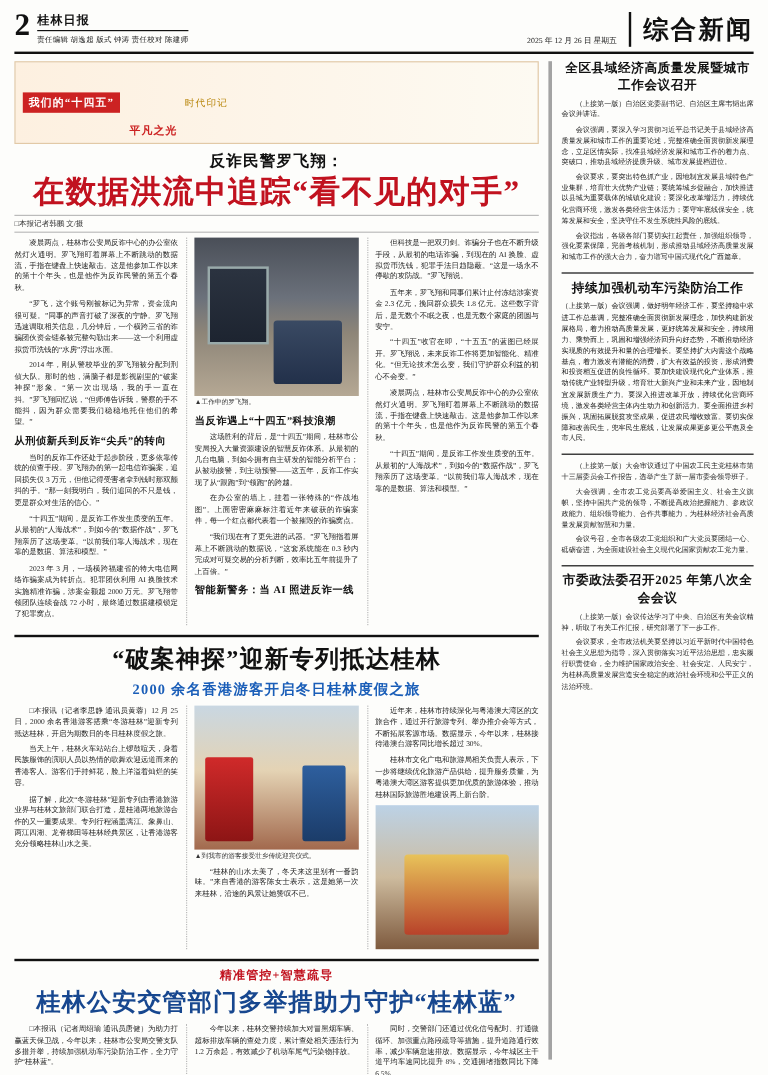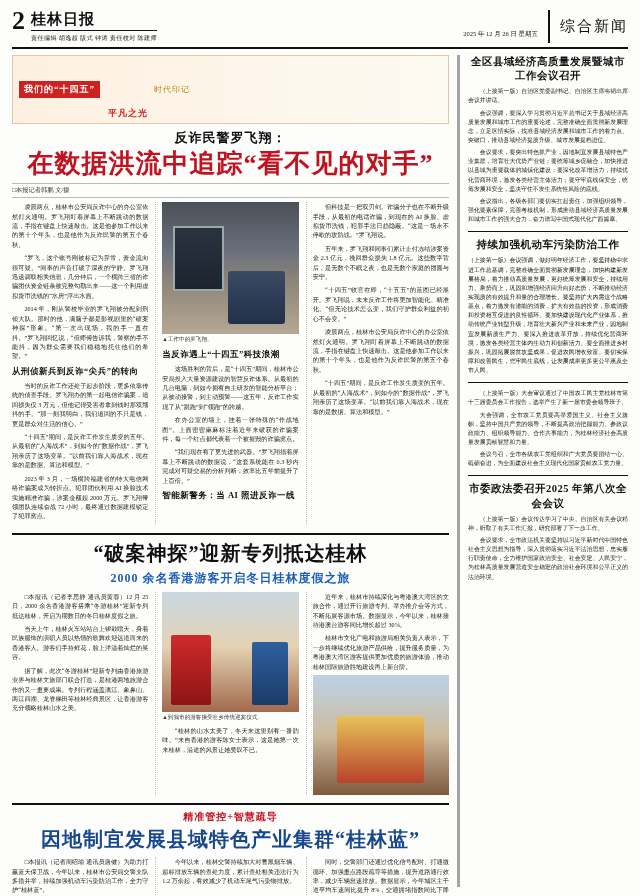--- a/index.html
+++ b/index.html
@@ -24,34 +24,34 @@
     border-bottom:2px solid #111;
     padding-bottom:4px;
   }
   .mast-left { display:flex; align-items:flex-start; flex:0 0 auto; }
   .page-num {
     font-size:26px; font-weight:bold; line-height:1;
     font-family:"Liberation Serif", serif;
     margin-right:6px; margin-top:-2px;
   }
   .mast-logo {
-    font-size:15px; font-weight:bold; letter-spacing:1px;
+    font-size:10px; font-weight:bold; letter-spacing:1px;
     border-bottom:1px solid #111; padding-bottom:1px;
     margin-bottom:3px;
   }
   .mast-credits { font-size:6.2px; color:#222; letter-spacing:.3px; }
   .mast-mid {
     flex:1; text-align:right; font-size:6.5px; color:#222;
     padding-right:10px; padding-top:20px;
   }
   .mast-right {
     flex:0 0 auto; border-left:2px solid #111; padding-left:10px;
     align-self:stretch; display:flex; align-items:center;
   }
-  .section-title { font-size:15px; font-weight:normal; letter-spacing:2px; }
+  .section-title { font-size:21px; font-weight:bold; letter-spacing:2px; }
 
   
   .body-wrap { display:flex; margin-top:6px; height:832px; }
   .left-col { width:448px; padding-right:8px; border-right:3px solid #a3a3a3; }
   .right-col { width:168px; padding-left:8px; }
 
   
   .banner {
     display:flex; align-items:center;
     background:linear-gradient(90deg,#fdf0e0,#fdfaf2);
@@ -235,21 +235,21 @@
         </div>
         <div class="col sep">
           <p class="t">近年来，桂林市持续深化与粤港澳大湾区的文旅合作，通过开行旅游专列、举办推介会等方式，不断拓展客源市场。数据显示，今年以来，桂林接待港澳台游客同比增长超过 30%。</p>
           <p class="t">桂林市文化广电和旅游局相关负责人表示，下一步将继续优化旅游产品供给，提升服务质量，为粤港澳大湾区游客提供更加优质的旅游体验，推动桂林国际旅游胜地建设再上新台阶。</p>
           <div class="photo tour2"></div>
         </div>
       </div>
 
       <div class="divider"></div>
       <div class="kicker3">精准管控+智慧疏导</div>
-      <div class="title3">因地制宜发展县域特色产业集群“桂林蓝”</div>
+      <div class="title3">桂林公安交管部门多举措助力守护“桂林蓝”</div>
       <div class="cols3">
         <div class="col">
           <p class="t">□本报讯（记者周绍瑜 通讯员唐健）为助力打赢蓝天保卫战，今年以来，桂林市公安局交警支队多措并举，持续加强机动车污染防治工作，全力守护“桂林蓝”。</p>
         </div>
         <div class="col sep">
           <p class="t">今年以来，桂林交警持续加大对冒黑烟车辆、超标排放车辆的查处力度，累计查处相关违法行为 1.2 万余起，有效减少了机动车尾气污染物排放。</p>
         </div>
         <div class="col sep">
           <p class="t">同时，交警部门还通过优化信号配时、打通微循环、加强重点路段疏导等措施，提升道路通行效率，减少车辆怠速排放。数据显示，今年城区主干道平均车速同比提升 8%，交通拥堵指数同比下降 6.5%。</p>
           <p class="t">此外，桂林交警还联合生态环境部门，在重点路段设置遥感监测点，对过往车辆尾气进行实时监测，实现精准溯源、精准治理。</p>

